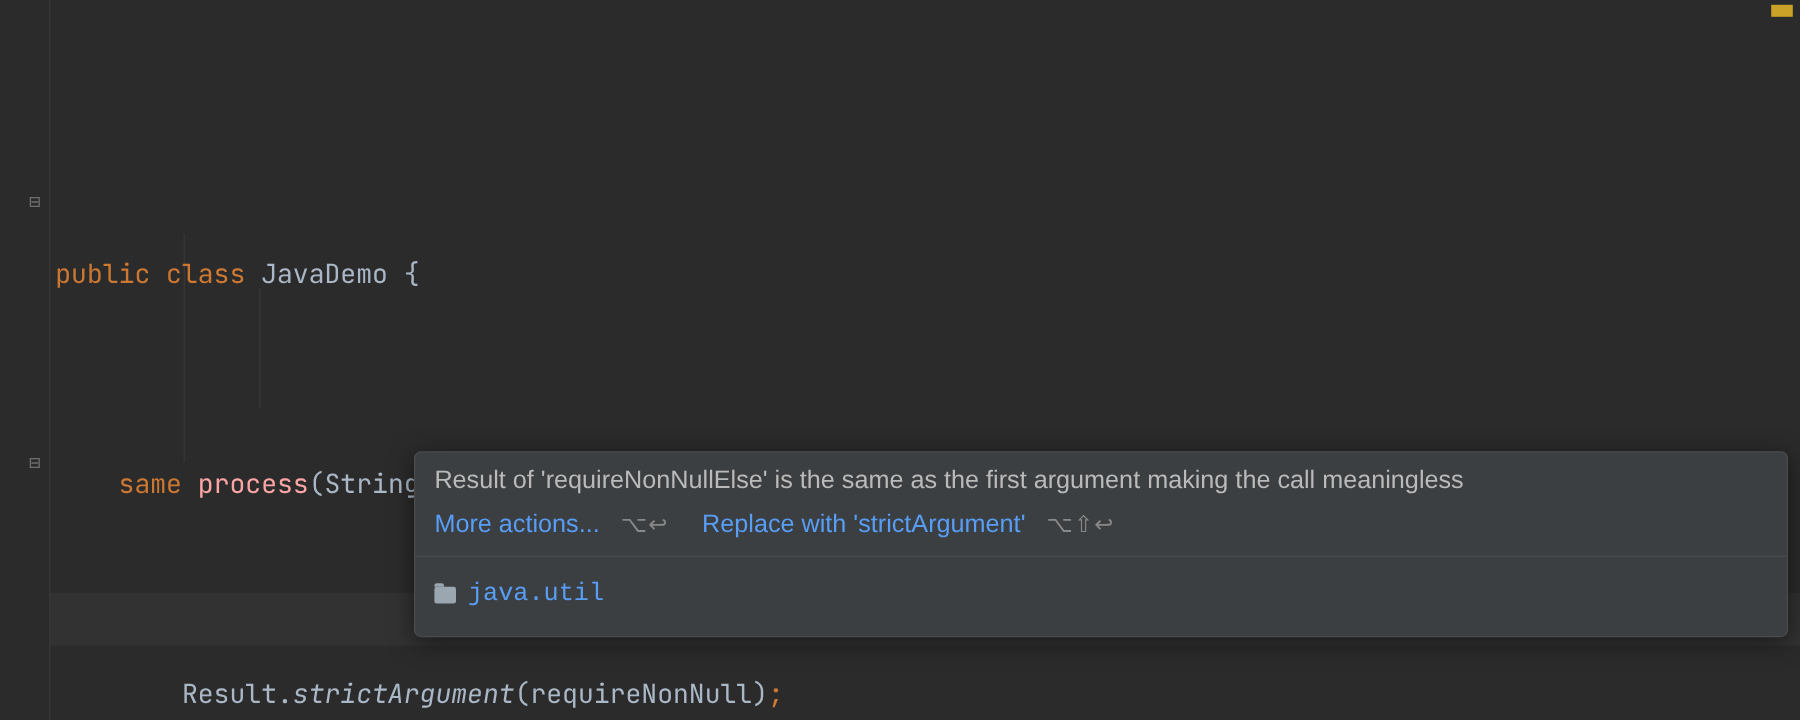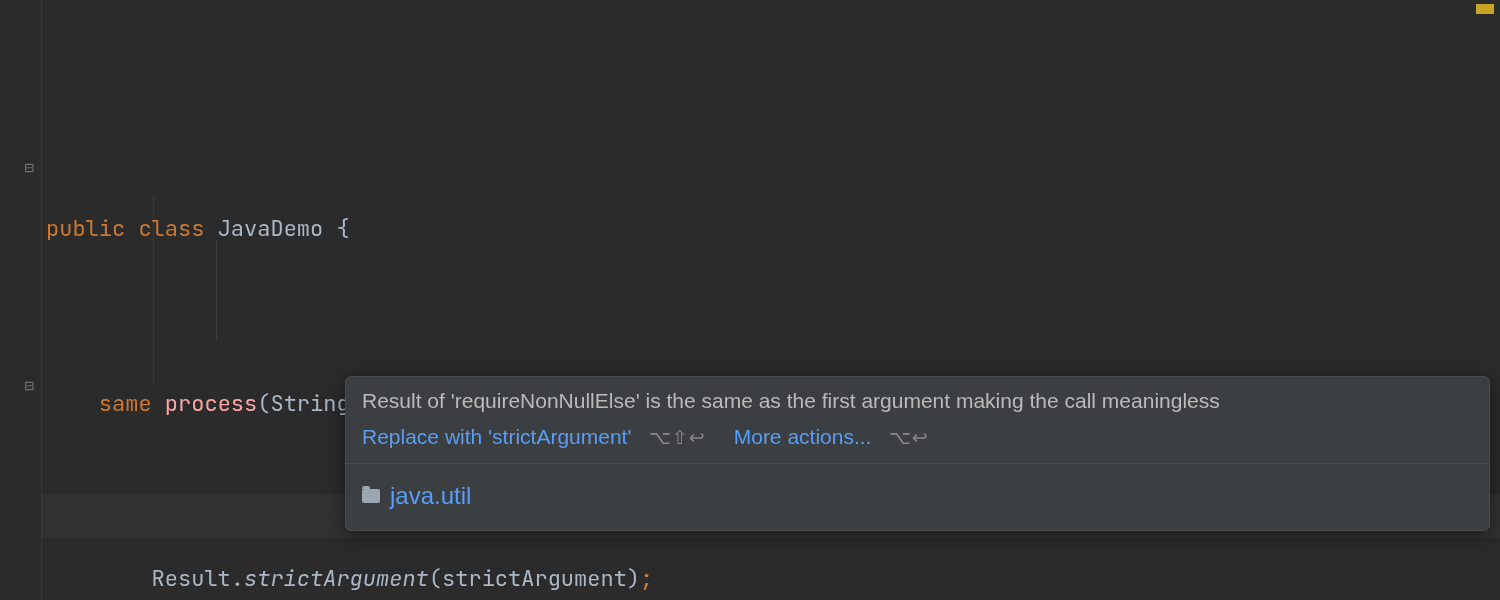--- a/index.html
+++ b/index.html
@@ -101,22 +101,22 @@
       color: #888;
       font-size: 19px;
       letter-spacing: 1px;
     }
     .popup-divider {
       height: 1px;
       background: #4b4b4b;
     }
     .popup-doc {
       padding: 12px 16px 14px 16px;
-      font-family: Liberation Sans, sans-serif;
-      font-size: 24px;
+      font-family: Liberation Mono, monospace;
+      font-size: 21px;
       line-height: 40px;
     }
     .doc-pkg-row {
       display: flex;
       align-items: center;
       gap: 10px;
     }
     .folder-icon {
       width: 18px;
       height: 14px;
@@ -168,39 +168,39 @@
 <div class="highlight-line hl1"></div>
 
 <div class="editor">
   <div class="guide guide1"></div>
   <div class="guide guide2"></div>
 
   <div class="code-line l1"><span class="keyword">public</span> <span class="keyword">class</span> <span class="type">JavaDemo</span><span class="punct"> {</span></div>
 
   <div class="code-line l2">    <span class="keyword">same</span> <span class="method-decl">process</span><span class="punct">(String strictArgument) {</span></div>
 
-  <div class="code-line l3">        <span class="identifier">Result.</span><span class="method-call">strictArgument</span><span class="punct">(strictArgument)</span><span class="semicolon">;</span></div>
+  <div class="code-line l3">        <span class="identifier">Result.</span><span class="method-call">strictArgument</span><span class="punct">(requireNonNull)</span><span class="semicolon">;</span></div>
 
   
 
   
 
   
 </div>
 
 <div class="popup">
   <div class="popup-message">Result of 'requireNonNullElse' is the same as the first argument making the call meaningless</div>
   <div class="popup-actions">
     <span>
+      <span class="action-link">More actions...</span>
+      &nbsp;&nbsp;<span class="shortcut">⌥↩</span>
+    </span>
+    <span>
       <span class="action-link">Replace with 'strictArgument'</span>
       &nbsp;&nbsp;<span class="shortcut">⌥⇧↩</span>
-    </span>
-    <span>
-      <span class="action-link">More actions...</span>
-      &nbsp;&nbsp;<span class="shortcut">⌥↩</span>
     </span>
   </div>
   <div class="popup-divider"></div>
   <div class="popup-doc">
     <div class="doc-pkg-row">
       <span class="folder-icon"></span>
       <span class="doc-pkg">java.util</span>
     </div>
   </div>
 </div>

